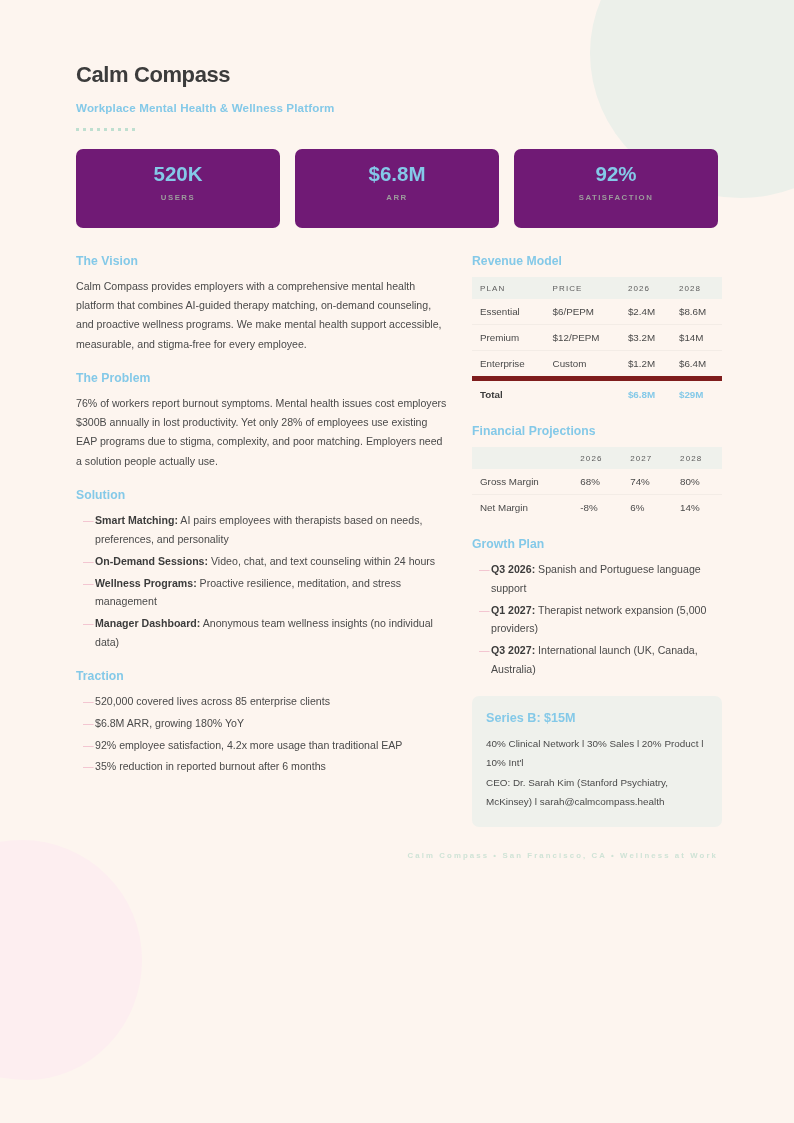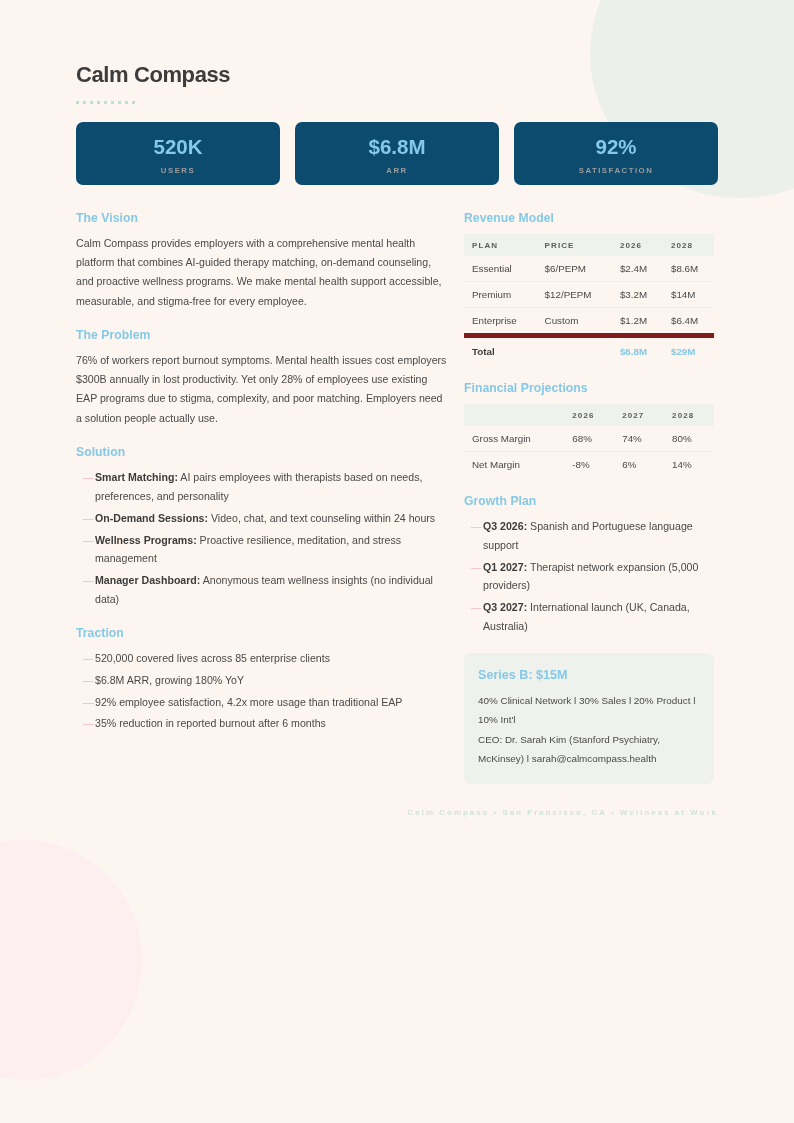--- a/index.html
+++ b/index.html
@@ -67,44 +67,44 @@
   }
 
   
   .stats-row {
     display: flex;
     gap: 15px;
     margin-top: 18px;
   }
   .stat-card {
     flex: 1;
-    background: #0c4a6e;
+    background: #701a75;
     border-radius: 7px;
-    padding: 13px 8px 10px 8px;
+    padding: 13px 8px 26px 8px;
     text-align: center;
     box-sizing: border-box;
   }
   .stat-value {
     font-size: 20.5px;
     font-weight: bold;
     color: #84c9e8;
     line-height: 1.15;
   }
   .stat-label {
     margin-top: 7px;
     font-size: 7.8px;
     font-weight: bold;
     letter-spacing: 1.5px;
     color: #9c9c9c;
   }
 
   
   .columns {
     display: flex;
-    gap: 14px;
+    gap: 22px;
     margin-top: 26px;
   }
   .col-left { width: 374px; flex: none; }
   .col-right { width: 250px; flex: none; }
 
   .section { margin-bottom: 17px; }
   .section:last-child { margin-bottom: 0; }
 
   .section-heading {
     font-size: 12.2px;
@@ -142,21 +142,21 @@
   
   table.data-table {
     width: 100%;
     border-collapse: collapse;
     font-size: 9.8px;
     color: #4a4a4a;
   }
   table.data-table thead th {
     background: #eff1ec;
     font-size: 8px;
-    font-weight: bold;
+    font-weight: normal;
     letter-spacing: 1.1px;
     color: #5c5c5c;
     text-align: left;
     padding: 7px 6px 6px 8px;
   }
   table.data-table tbody td {
     padding: 7px 6px 7px 8px;
     border-bottom: 1px solid #f3ece6;
     white-space: nowrap;
   }
@@ -205,20 +205,21 @@
 </style>
 </head>
 <body>
 
 <div class="blob blob-top-right"></div>
 <div class="blob blob-bottom-left"></div>
 
 <div class="page">
 
   <h1 class="doc-title">Calm Compass</h1>
+  <div class="doc-subtitle">Workplace Mental Health &amp; Wellness Platform</div>
   <div class="dot-rule"></div>
 
   <div class="stats-row">
     <div class="stat-card">
       <div class="stat-value">520K</div>
       <div class="stat-label">USERS</div>
     </div>
     <div class="stat-card">
       <div class="stat-value">$6.8M</div>
       <div class="stat-label">ARR</div>

